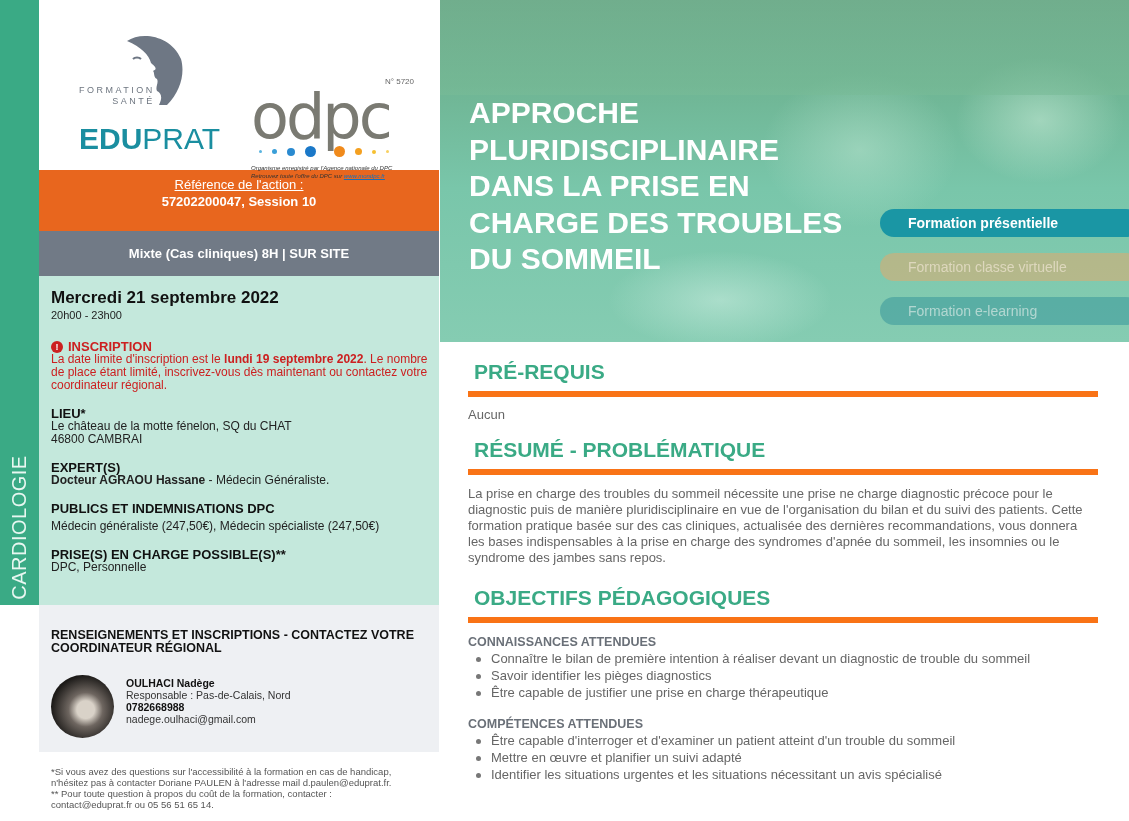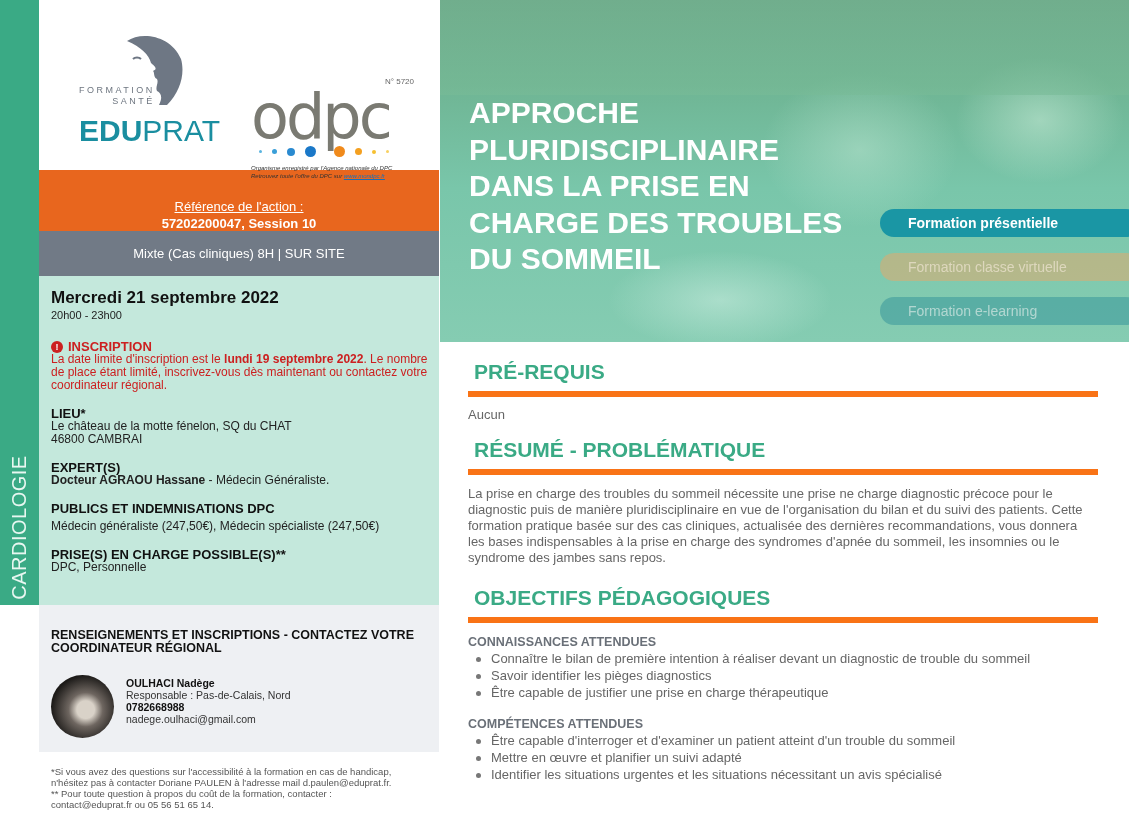--- a/index.html
+++ b/index.html
@@ -16,36 +16,36 @@
       display: block; transform: rotate(-90deg); white-space: nowrap;
       color: #e8f7f1; font-size: 20px; letter-spacing: 0.5px; font-family: "Liberation Sans", sans-serif;
     }
 
     
     .left { position: absolute; left: 39px; top: 0; width: 400px; }
     .logos { height: 170px; background: #fff; position: relative; }
     .eduprat { position: absolute; left: 40px; top: 35px; width: 140px; height: 105px; text-align: right; }
     .eduprat .face { position: absolute; left: 40px; top: 0; }
     .eduprat .ft { position: absolute; left: 0; top: 50px; font-size: 9px; letter-spacing: 2.5px; color: #6e7680; line-height: 11px; }
-    .eduprat .brand { position: absolute; left: 0; top: 80px; font-size: 30px; line-height: 32px; color: #1a8ea0; letter-spacing: 0px; }
+    .eduprat .brand { position: absolute; left: 0; top: 88px; font-size: 30px; line-height: 32px; color: #1a8ea0; letter-spacing: 0px; }
     .eduprat .brand b { font-weight: 700; }
     .eduprat .brand span { font-weight: 400; }
 
     .odpc { position: absolute; left: 212px; top: 30px; width: 160px; height: 115px; margin-top: 44px; }
     .odpc .num { position: absolute; right: -3px; top: 3px; font-size: 8px; color: #666; }
     .odpc .word { position: absolute; left: 0; top: 12px; font-size: 62px; line-height: 62px; color: #7a7a72; letter-spacing: -3px; font-family: "DejaVu Sans", sans-serif; font-weight: 400; }
     .odpc .dots { position: absolute; left: 8px; top: 72px; display: flex; align-items: center; gap: 10px; }
     .odpc .dots i { display: block; border-radius: 50%; }
     .odpc .tag { position: absolute; left: 0; top: 90px; font-size: 6px; color: #333; font-style: italic; line-height: 8px; white-space: nowrap; }
     .odpc .tag u { color: #1a6fb8; }
 
-    .ref { height: 61px; background: #e8661e; color: #fff; text-align: center; padding-top: 28px; font-size: 13px; line-height: 17px; }
+    .ref { height: 61px; background: #e8661e; color: #fff; text-align: center; padding-top: 6px; font-size: 13px; line-height: 17px; }
     .ref .lbl { text-decoration: underline; font-weight: 400; }
     .ref .val { font-weight: 700; }
-    .mode { height: 45px; background: #717a86; color: #fff; text-align: center; font-weight: 400; font-size: 13px; line-height: 45px; }
+    .mode { height: 45px; background: #717a86; color: #fff; text-align: center; font-weight: 700; font-size: 13px; line-height: 45px; }
 
     .info { background: #c4e8dc; height: 329px; padding: 12px 0 0 12px; }
     .info .date { font-size: 17px; font-weight: 700; color: #111; line-height: 20px; }
     .info .time { font-size: 11px; color: #222; line-height: 14px; }
     .insc { margin-top: 18px; color: #cc2020; font-size: 12px; line-height: 13px; padding-right: 8px; }
     .insc .head { font-weight: 700; font-size: 13px; display: flex; align-items: center; gap: 5px; }
     .insc .warn { display: inline-block; width: 12px; height: 12px; border-radius: 50%; background: #cc2020; color: #fff; font-size: 9px; line-height: 12px; text-align: center; font-weight: 700; }
     .blk { margin-top: 15px; font-size: 12px; line-height: 13px; color: #222; }
     .blk .h { font-weight: 700; color: #111; font-size: 13px; }
     .blk .h2 { font-weight: 700; color: #111; font-size: 13px; margin-bottom: 5px; }

